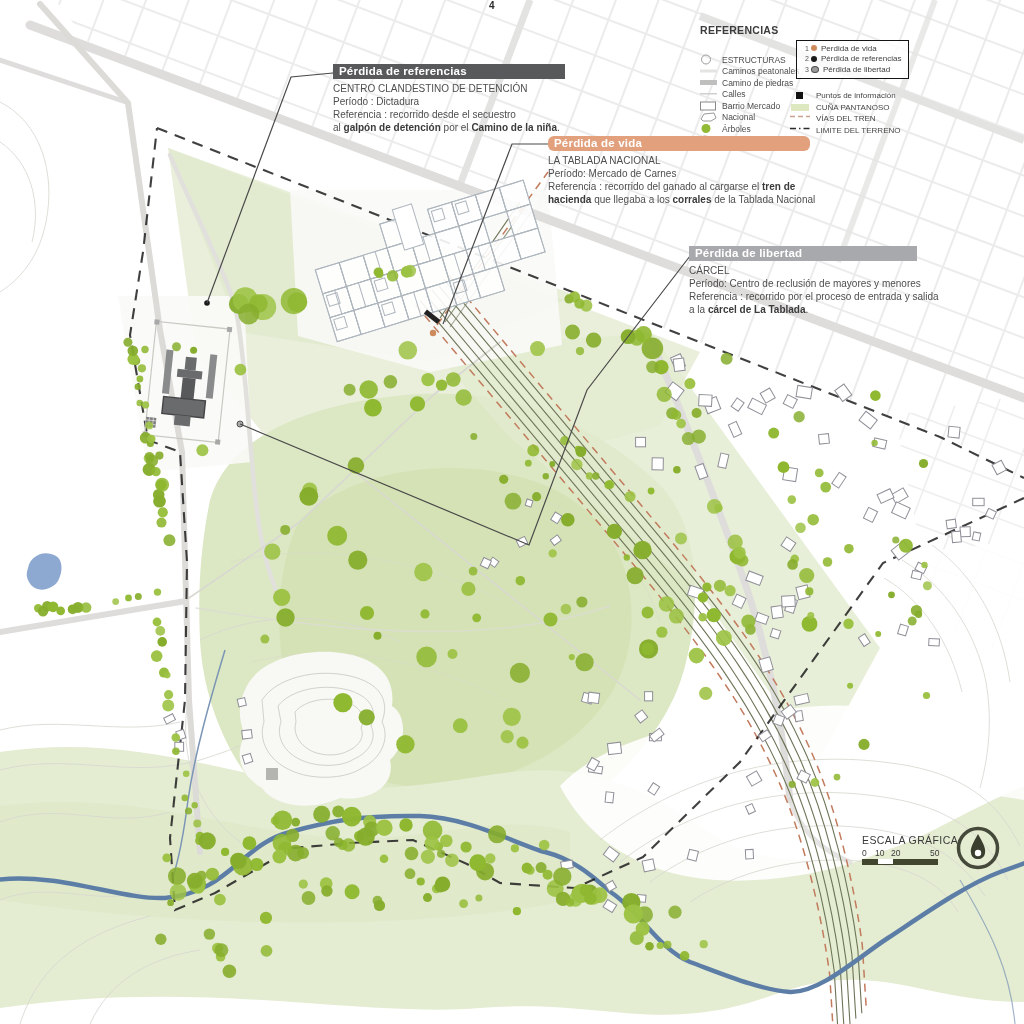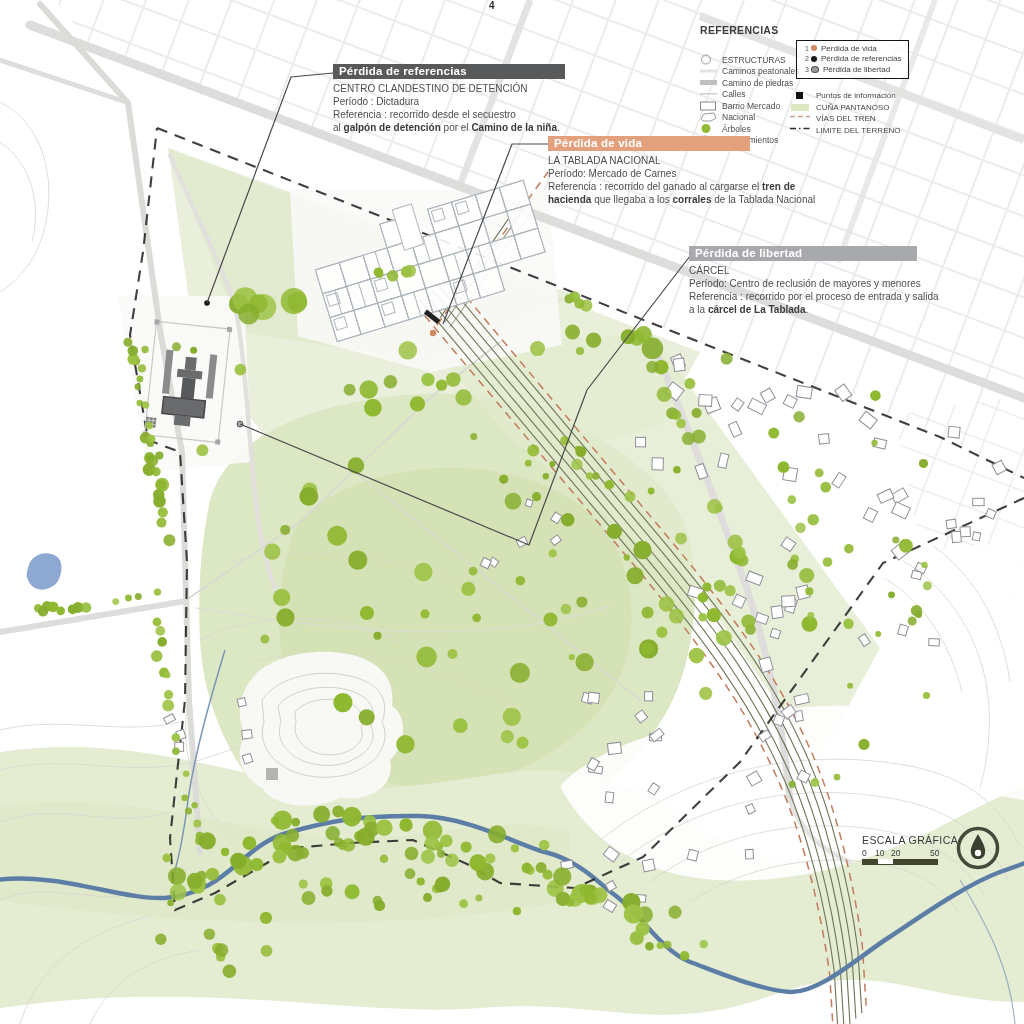--- a/index.html
+++ b/index.html
@@ -892,21 +892,21 @@
 <div class="anno" style="left:333px;top:64px;width:240px;">
   <span class="anno-header" style="width:232px;background:#58595b;">Pérdida de referencias</span>
   <div class="anno-body">
         <div><span>CENTRO CLANDESTINO DE DETENCIÓN</span></div>
         <div><span>Período : Dictadura</span></div>
         <div><span>Referencia : recorrido desde el secuestro</span></div>
         <div><span>al </span><b>galpón de detención</b><span> por el </span><b>Camino de la niña</b><span>.</span></div>
       </div>
 </div>
 <div class="anno" style="left:548px;top:136px;width:310px;">
-  <span class="anno-header" style="width:202px;background:#e2a07c;">Pérdida de vida</span>
+  <span class="anno-header" style="width:262px;background:#e2a07c;border-radius:6px;">Pérdida de vida</span>
   <div class="anno-body">
         <div><span>LA TABLADA NACIONAL</span></div>
         <div><span>Período: Mercado de Carnes</span></div>
         <div><span>Referencia : recorrido del ganado al cargarse el </span><b>tren de</b></div>
         <div><b>hacienda</b><span> que llegaba a los </span><b>corrales</b><span> de la Tablada Nacional</span></div>
       </div>
 </div>
 <div class="anno" style="left:689px;top:246px;width:300px;">
   <span class="anno-header" style="width:228px;background:#a7a9ac;">Pérdida de libertad</span>
   <div class="anno-body">

